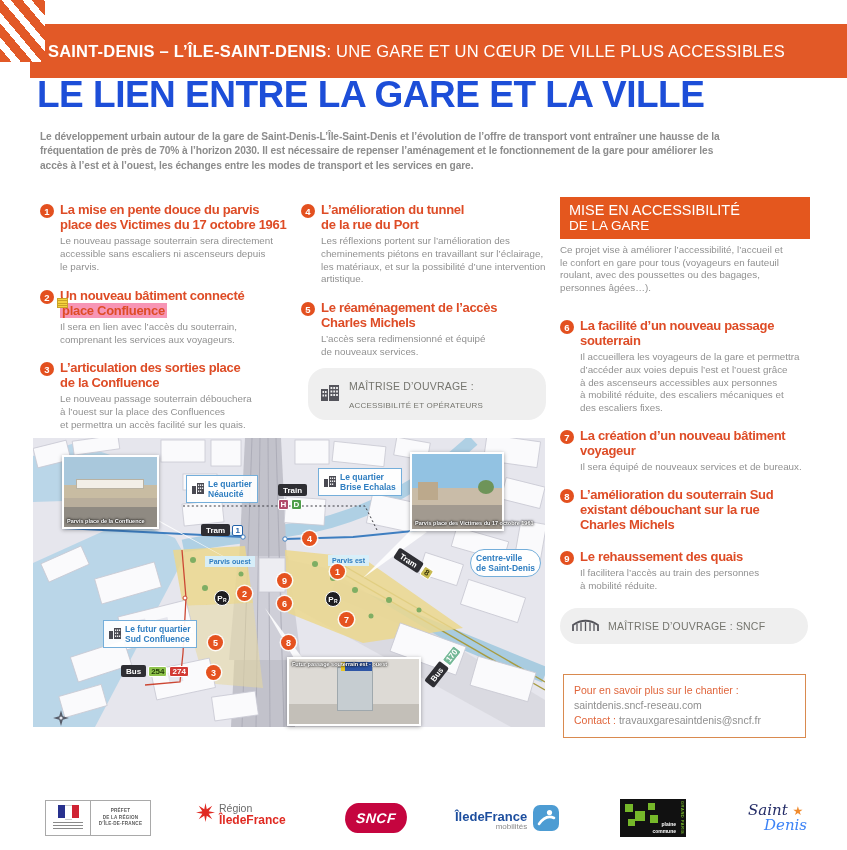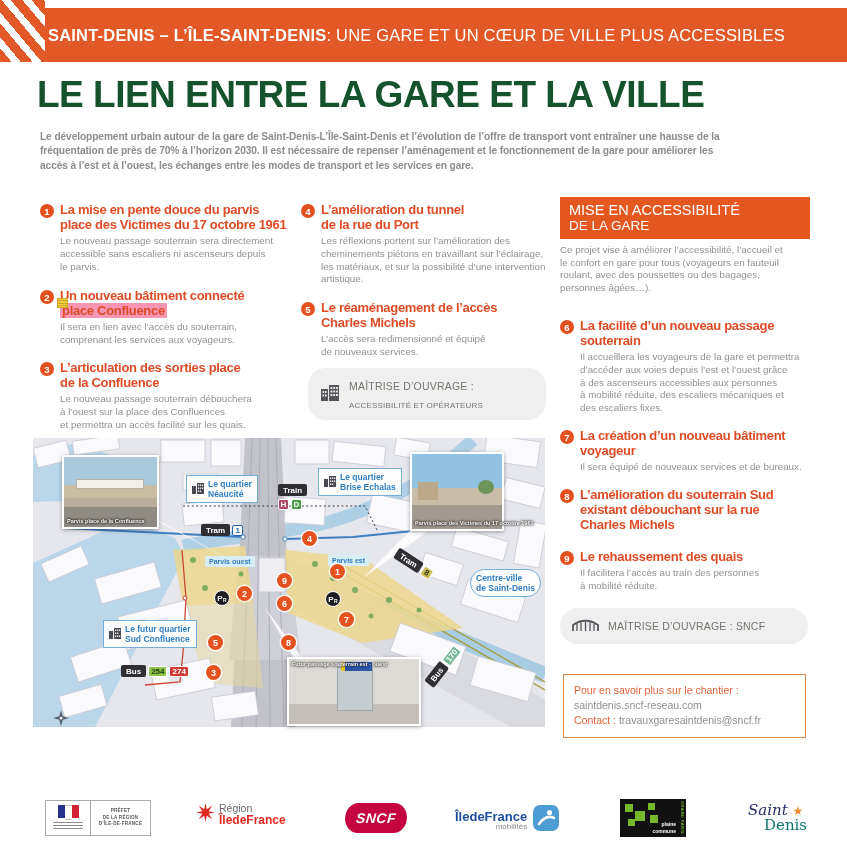--- a/index.html
+++ b/index.html
@@ -1,27 +1,27 @@
 <!DOCTYPE html>
 <html><head>
 <meta charset="utf-8">
 <style>
   html,body{margin:0;padding:0;}
   body{width:847px;height:850px;position:relative;background:#fff;overflow:hidden;
        font-family:"Liberation Sans", sans-serif;}
   .pre{white-space:pre-line;}
   
-  .banner{position:absolute;left:30px;top:8px;width:817px;height:54px;background:#E25927;
+  .banner{position:absolute;left:30px;top:24px;width:817px;height:54px;background:#E25927;
           display:flex;align-items:center;padding-left:18px;box-sizing:border-box;}
   .banner .b1{color:#fff;font-weight:bold;font-size:16.5px;letter-spacing:.2px;}
   .banner .b2{color:#fff;font-weight:normal;font-size:16.5px;letter-spacing:.2px;}
   .stripes{position:absolute;left:0;top:0;width:45px;height:62px;
            background:repeating-linear-gradient(50deg,#E25927 0 9px,#ffffff 9px 16px);}
   
-  .page-title{position:absolute;left:37px;top:74px;font-size:37px;font-weight:bold;color:#14532d;letter-spacing:-.5px;}
+  .page-title{position:absolute;left:37px;top:74px;font-size:37px;font-weight:bold;color:#1d4ed8;letter-spacing:-.5px;}
   .intro{position:absolute;left:40px;top:130px;width:790px;font-size:10.2px;font-weight:bold;
          color:#8C8C8C;line-height:1.42;letter-spacing:-.1px;}
   
   .item{position:absolute;display:flex;gap:6px;}
   .num{flex:0 0 14px;width:14px;height:14px;border-radius:50%;background:#E3501F;color:#fff;
        font-size:9.5px;font-weight:bold;display:flex;align-items:center;justify-content:center;margin-top:2px;}
   .item-title{color:#DE4C26;font-size:13px;font-weight:bold;line-height:1.16;letter-spacing:-.3px;margin-bottom:3px;}
   .item-text{color:#919191;font-size:9.8px;line-height:1.3;}
   .hl{background:#F795B5;padding:0 2px;position:relative;}
   .note-icon{position:absolute;left:-3px;top:-5px;width:9px;height:8px;background:#F5D23F;
@@ -83,21 +83,21 @@
   .sncf-shape span{color:#fff;font-weight:bold;font-style:italic;font-size:14px;transform:skewX(4deg);letter-spacing:.5px;}
   .idfm-t1{font-size:13px;font-weight:bold;color:#1D4E9E;line-height:1;}
   .idfm-t2{font-size:8px;color:#8A8A8A;text-align:right;line-height:1;}
   .plaine-box{width:66px;height:38px;background:#111;position:relative;overflow:hidden;}
   .plaine-box .gsq{position:absolute;background:#76B82A;}
   .plaine-txt{position:absolute;right:10px;bottom:3px;color:#fff;font-size:5px;font-weight:bold;text-align:right;line-height:1.3;}
   .plaine-vert{position:absolute;right:1px;top:2px;color:#76B82A;font-size:4px;font-weight:bold;
                writing-mode:vertical-rl;letter-spacing:.5px;}
   .sd-line1{font-family:"DejaVu Serif",serif;font-style:italic;font-size:15px;color:#232B66;}
   .sd-star{color:#F08A2C;font-size:12px;font-style:normal;}
-  .sd-line2{font-family:"DejaVu Serif",serif;font-size:15px;color:#0f766e;margin-left:16px;margin-top:-3px;}
+  .sd-line2{font-family:"DejaVu Serif",serif;font-style:italic;font-size:15px;color:#3b82f6;margin-left:16px;margin-top:-3px;}
 </style>
 </head>
 <body>
 
 <div class="banner">
   <span class="b1">SAINT-DENIS – L’ÎLE-SAINT-DENIS</span>
     <span class="b2"> : UNE GARE ET UN CŒUR DE VILLE PLUS ACCESSIBLES</span>
 </div>
 <div class="stripes"></div>
 
@@ -383,21 +383,21 @@
             <rect x="6" y="4.5" width="1.2" height="1.4"></rect>
             <rect x="8" y="4.5" width="1.2" height="1.4"></rect>
             <rect x="10" y="4.5" width="1.2" height="1.4"></rect>
             <rect x="6" y="7.5" width="1.2" height="1.4"></rect>
             <rect x="8" y="7.5" width="1.2" height="1.4"></rect>
           </g>
         </svg></span>
     <span class="pre">Le quartier
 Brise Echalas</span>
   </div>
-  <div class="map-label" style="left:437px;top:131px;border-radius:14px;">
+  <div class="map-label" style="left:437px;top:111px;border-radius:14px;">
     <span class="pre">Centre-ville
 de Saint-Denis</span>
   </div>
   <div class="map-label" style="left:70px;top:182px;">
     <span><svg width="12" height="11" viewBox="0 0 12 11">
           <rect x="0" y="3" width="4" height="8" fill="#4A4A52"></rect>
           <rect x="5" y="0" width="7" height="11" fill="#4A4A52"></rect>
           <g fill="#fff">
             <rect x="6" y="1.5" width="1.2" height="1.4"></rect>
             <rect x="8" y="1.5" width="1.2" height="1.4"></rect>

